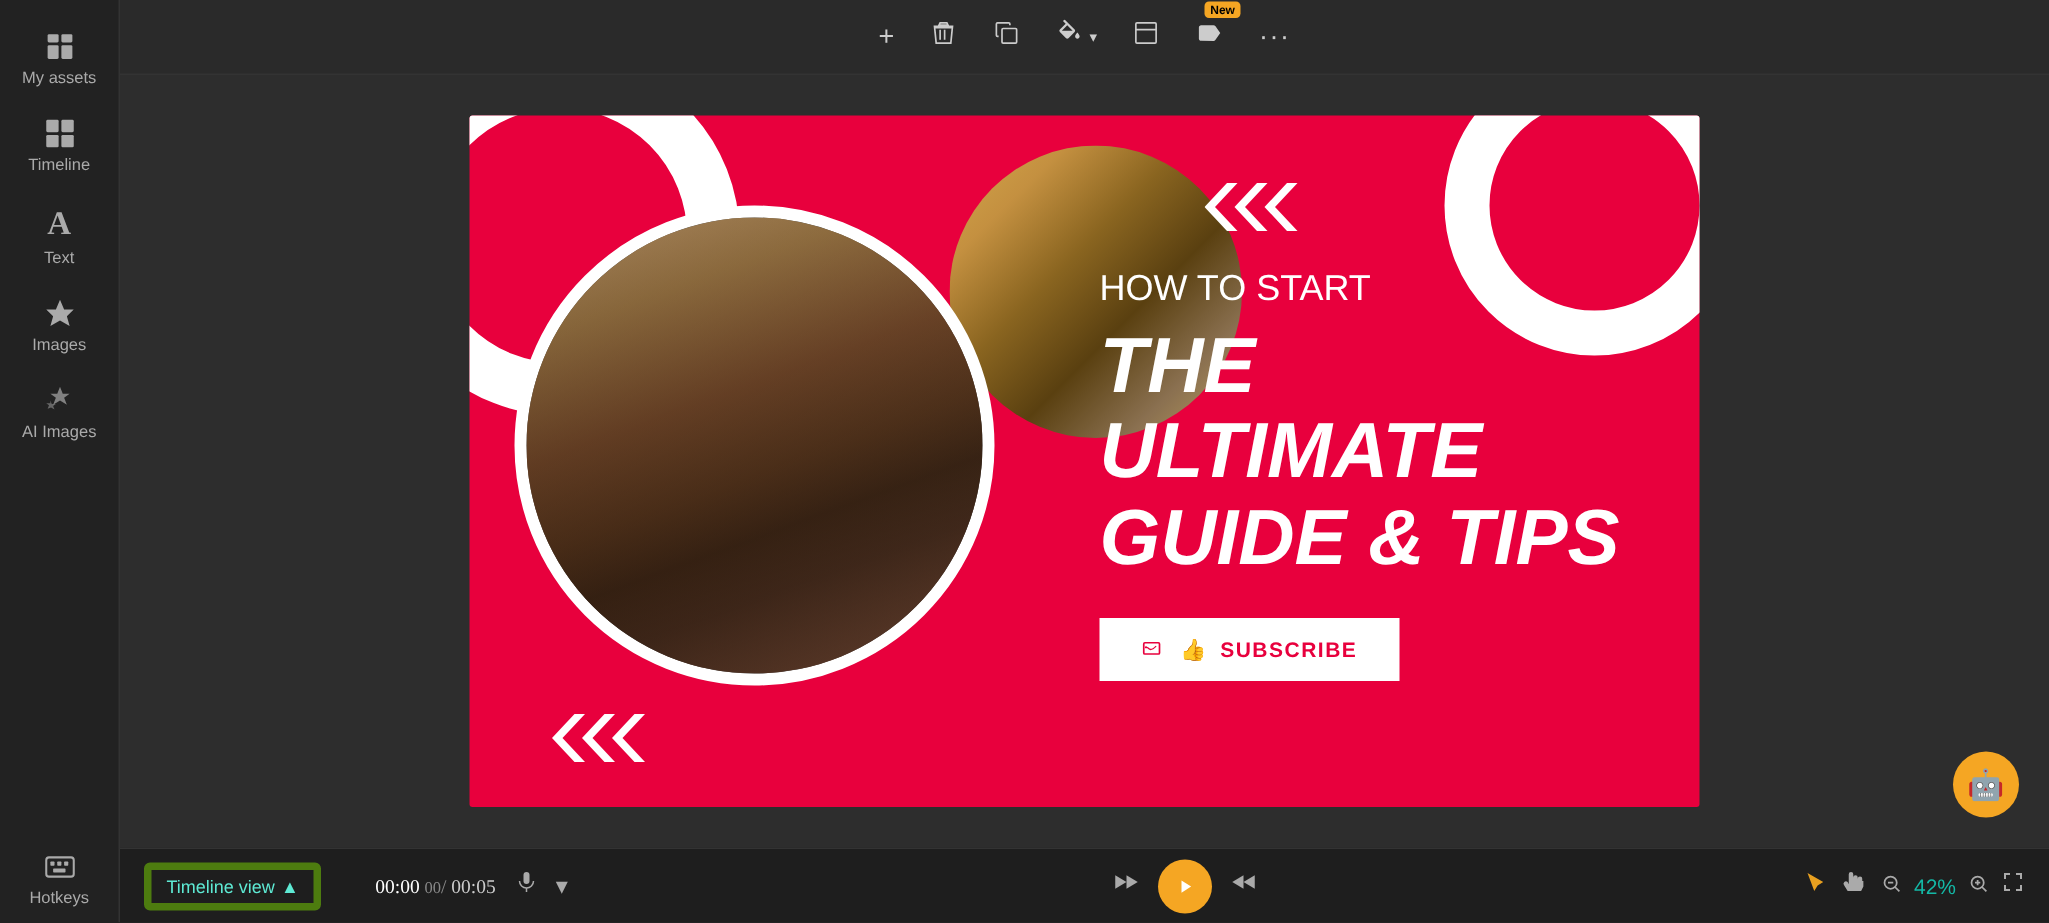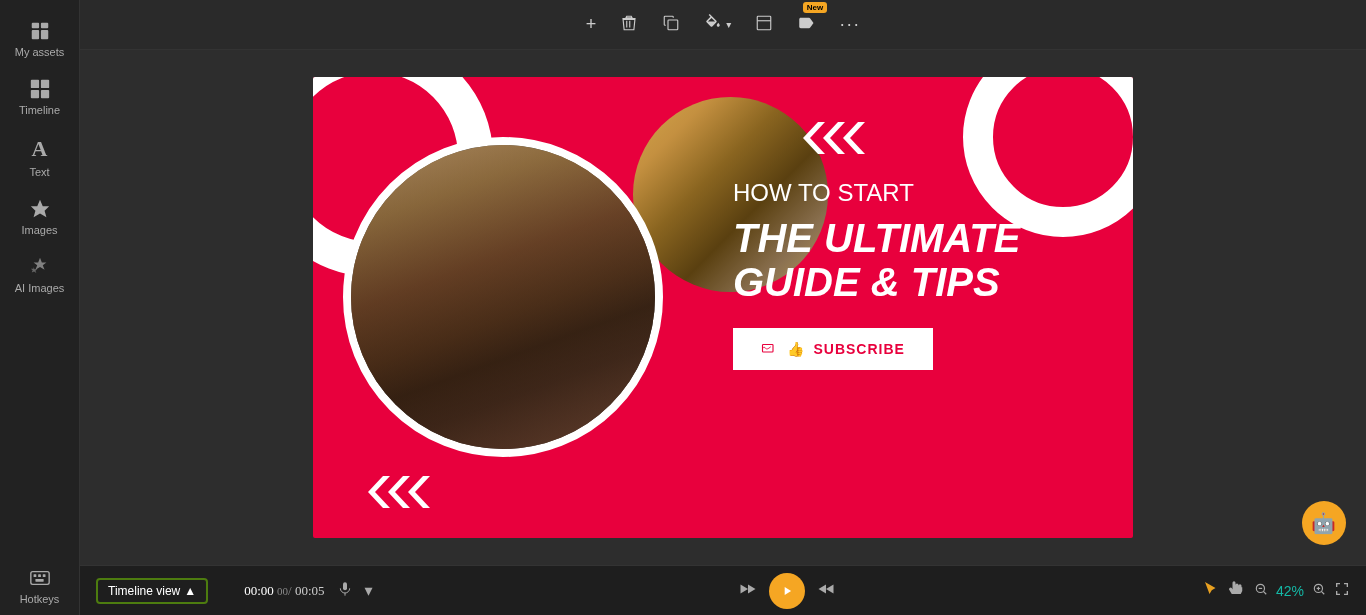--- a/index.html
+++ b/index.html
@@ -230,21 +230,21 @@
       color: white;
       font-size: 24px;
       font-weight: normal;
       line-height: 1.3;
       text-align: left;
       margin-bottom: 8px;
     }
 
     .text-title {
       color: white;
-      font-size: 40px;
+      font-size: 52px;
       font-weight: 900;
       font-style: italic;
       line-height: 1.1;
       text-align: left;
       margin-bottom: 24px;
     }
 
     .subscribe-btn {
       background: white;
       color: #e8003d;
@@ -283,22 +283,22 @@
       display: flex;
       align-items: center;
       padding: 0 16px;
       gap: 12px;
       border-top: 1px solid #333;
       flex-shrink: 0;
     }
 
     .timeline-view-btn {
       background: none;
-      border: 2px solid #4d7c0f;
-      color: #ffffff;
+      border: 5px solid #4d7c0f;
+      color: #5eead4;
       padding: 4px 10px;
       border-radius: 4px;
       cursor: pointer;
       font-size: 12px;
       display: flex;
       align-items: center;
       gap: 4px;
     }
 
     .timeline-time {

